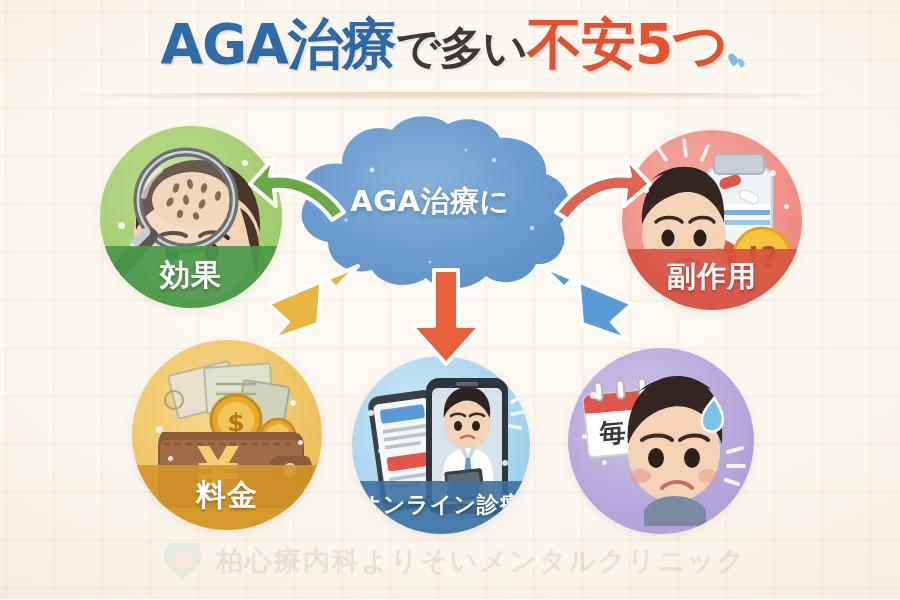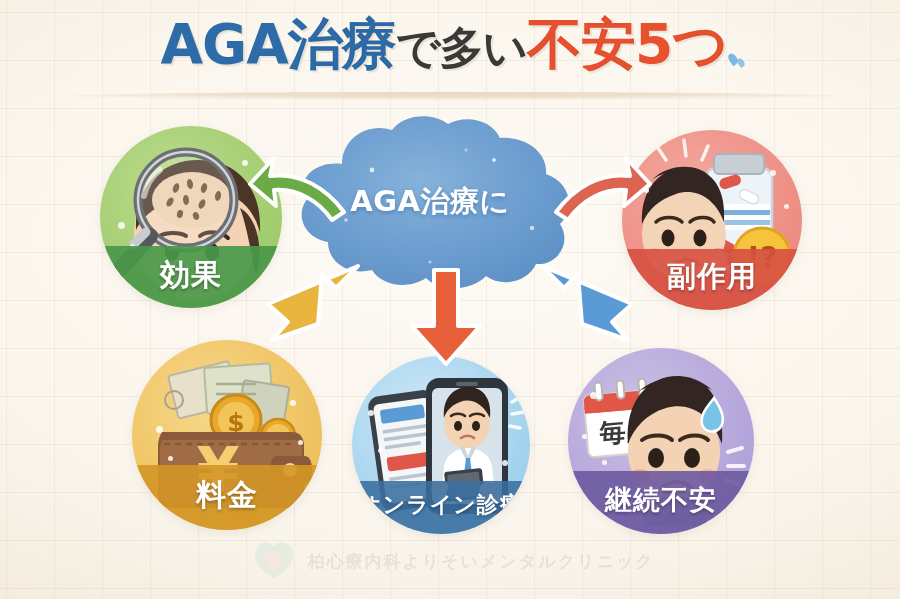--- a/index.html
+++ b/index.html
@@ -159,21 +159,21 @@
     bottom: 18px;
     display: flex;
     align-items: center;
     justify-content: center;
     gap: 12px;
     z-index: 45;
     pointer-events: none;
   }
   .wm-logo { width: 42px; height: 40px; opacity: .5; }
   .wm-text {
-    font-size: 17px;
+    font-size: 27px;
     font-weight: 700;
     color: rgba(150,128,110,0.16);
     letter-spacing: 2px;
   }
 </style>
 </head>
 <body>
 
 <div id="stage">
 
@@ -441,23 +441,20 @@
         <g stroke="#ffffff" stroke-width="4" stroke-linecap="round" opacity=".85">
           <path d="M160 104 L174 100"></path>
             <path d="M160 118 L176 118"></path>
             <path d="M158 132 L170 136"></path>
         </g>
       </svg>
     </div>
     <div class="sparkle" style="left:22px;  top:44px;  width:7px; height:7px;"></div>
     <div class="sparkle" style="left:34px;  top:112px; width:5px; height:5px;"></div>
     <div class="sparkle" style="left:14px;  top:86px;  width:5px; height:5px;"></div>
-    <div class="band" style="font-size:27px;">
-      <span>継続不安</span>
-    </div>
   </div>
 
   <div class="watermark">
     <svg class="wm-logo" viewBox="0 0 42 40">
       <path d="M21 5 C14 -2 2 2 2 14 C2 26 14 32 21 38 C28 32 40 26 40 14 C40 2 28 -2 21 5 Z" fill="#cfe3d6" opacity=".9"></path>
       <path d="M21 14 C18 10 12 12 12 18 C12 24 18 27 21 30 C24 27 30 24 30 18 C30 12 24 10 21 14 Z" fill="#f6ddd4"></path>
     </svg>
     <div class="wm-text">柏心療内科よりそいメンタルクリニック</div>
   </div>
 

